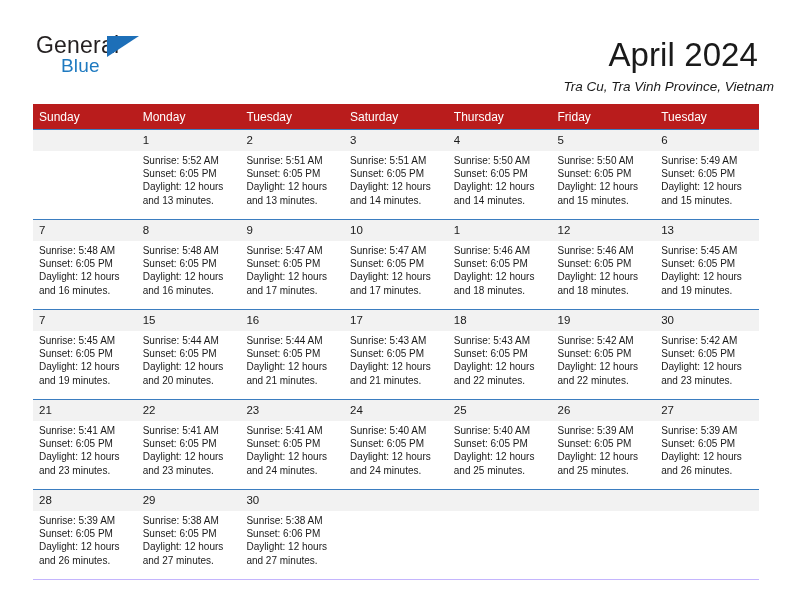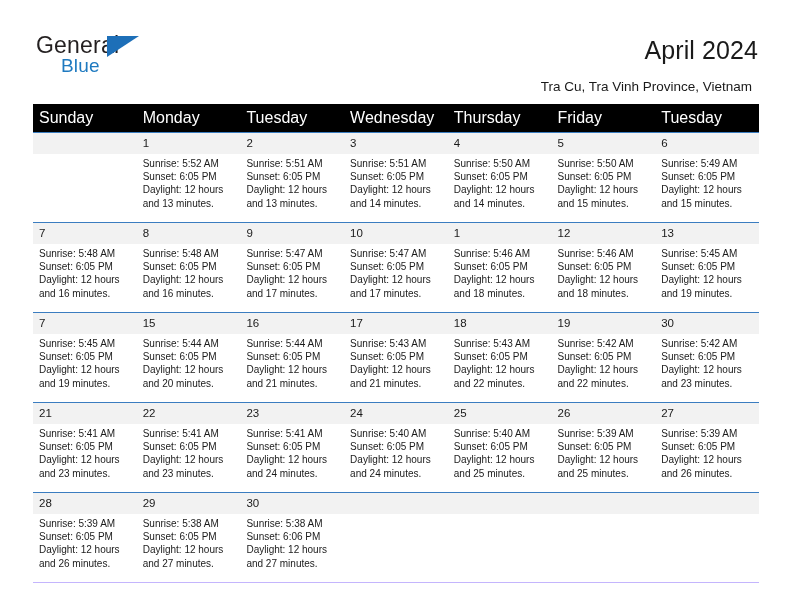--- a/index.html
+++ b/index.html
@@ -61,47 +61,48 @@
     width: 0;
     height: 0;
     border-left: 32px solid #1d6fb8;
     border-bottom: 21px solid transparent;
   }
 
   .title {
     position: absolute;
     right: 34px;
     top: 36px;
-    font-size: 25px;
+    font-size: 33px;
     color: #1a1a1a;
     letter-spacing: .1px;
     white-space: nowrap;
   }
   .subtitle {
     position: absolute;
-    right: 40px;
+    right: 18px;
     top: 79px;
     font-size: 13.5px;
     color: #1a1a1a;
     white-space: nowrap;
+    font-style: italic;
   }
 
   
   .calendar {
     position: absolute;
     left: 33px;
     top: 104px;
     width: 726px;
     border-collapse: collapse;
     table-layout: fixed;
   }
   .calendar th {
-    background: #000000;
+    background: #b91c1c;
     color: #ffffff;
-    font-size: 16px;
+    font-size: 12px;
     font-weight: normal;
     text-align: left;
     padding: 5px 0 5px 6px;
     height: 15px;
     border: none;
   }
   .calendar td {
     vertical-align: top;
     padding: 0;
     width: 103.7px;
@@ -155,21 +156,21 @@
     <div class="subtitle">Tra Cu, Tra Vinh Province, Vietnam</div>
 
   </div>
 
   <table class="calendar">
     <thead>
       <tr id="header-row">
           <th>Sunday</th>
           <th>Monday</th>
           <th>Tuesday</th>
-          <th>Wednesday</th>
+          <th>Saturday</th>
           <th>Thursday</th>
           <th>Friday</th>
           <th>Tuesday</th>
         </tr>
     </thead>
     <tbody id="calendar-body">
         <tr class="week-row">
           <td class="empty">
             <span class="daynum"></span>
           </td>

